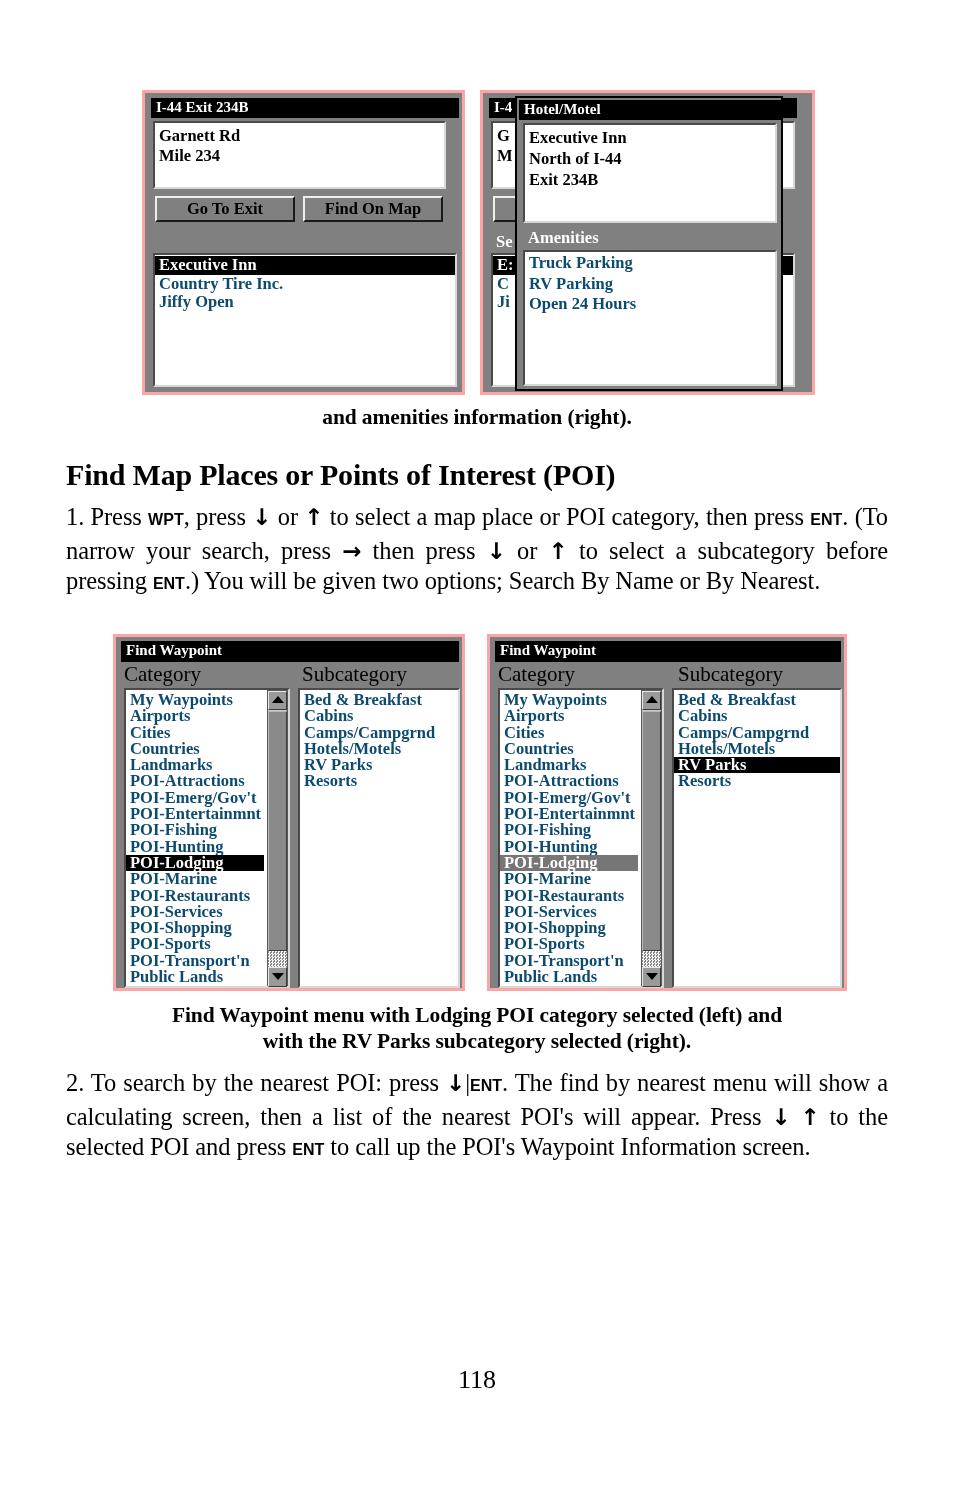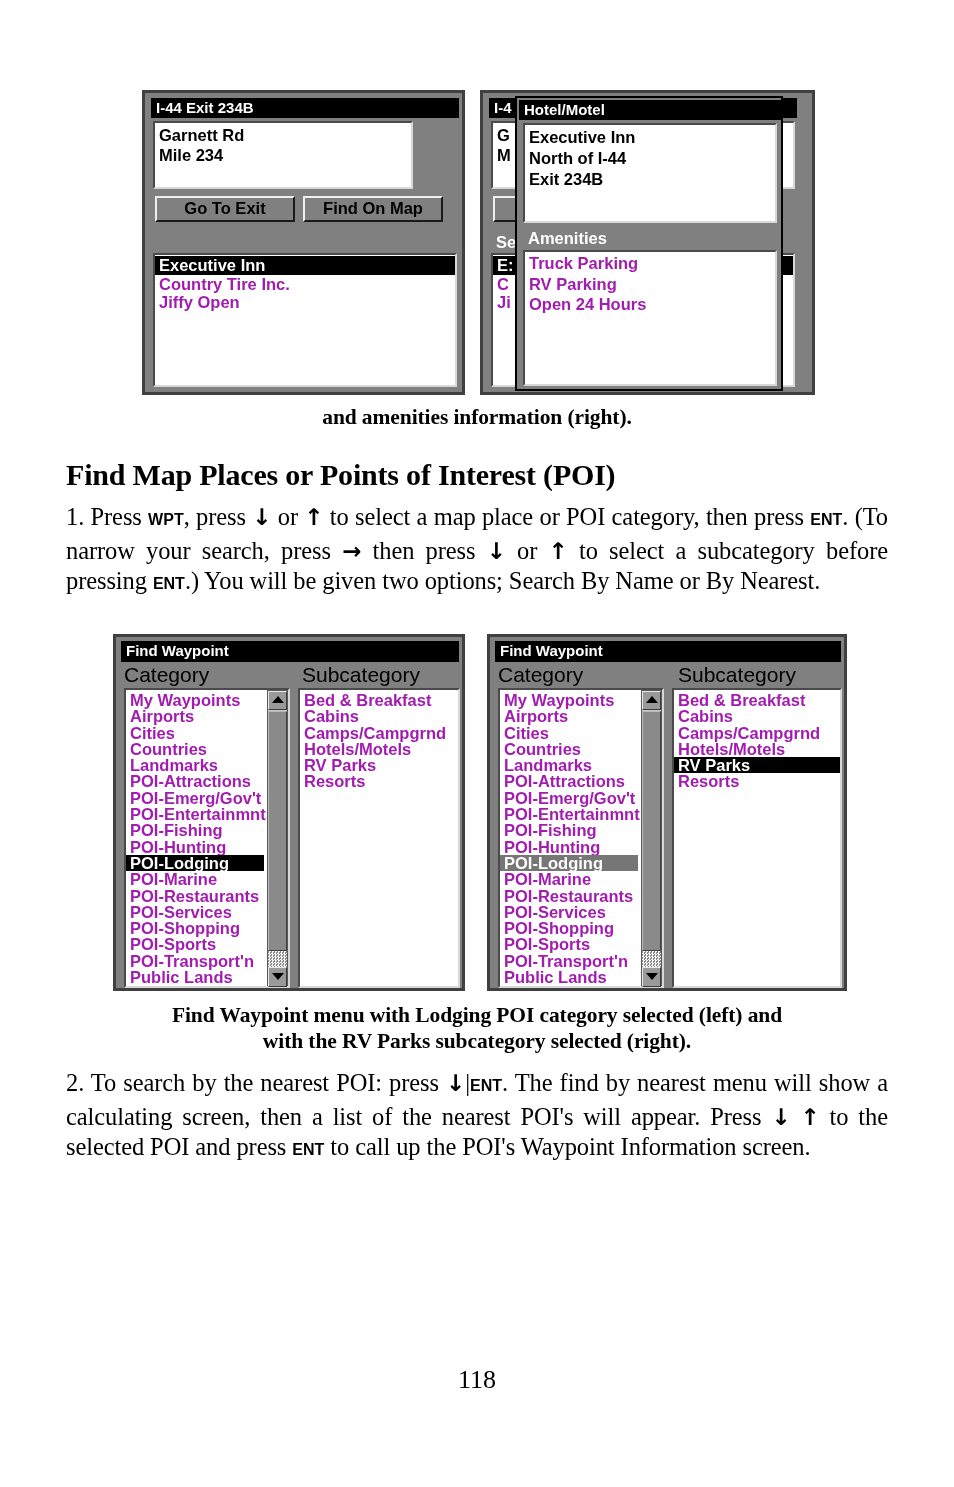--- a/index.html
+++ b/index.html
@@ -65,23 +65,23 @@
     position: absolute;
     width: 954px;
     text-align: center;
     font-size: 26px;
   }
 
   
   .shot {
     position: absolute;
     background: #808080;
-    border: 3px solid #404040;
+    border: 3px solid #fca5a5;
     box-sizing: border-box;
-    font-family: Liberation Sans, sans-serif;
+    font-family: Liberation Serif, serif;
     -webkit-font-smoothing: none;
   }
   .shot * { box-sizing: border-box; }
 
   .titlebar {
     position: absolute;
     background: #000;
     color: #fff;
     font-weight: bold;
     font-size: 15px;
@@ -135,21 +135,21 @@
     white-space: nowrap;
   }
 
   .listrow {
     position: relative;
     font-weight: bold;
     font-size: 16.5px;
     line-height: 18.5px;
     white-space: nowrap;
     padding-left: 4px;
-    color: #a21caf;
+    color: #0c4a6e;
     background: transparent;
   }
   .listrow.sel-black { background: #000; color: #fff; }
   .listrow.sel-grey  { background: #767676; color: #fff; }
 
   
   .popup {
     position: absolute;
     background: #808080;
     border: 2px solid #000;
@@ -209,21 +209,21 @@
   .clip { overflow: hidden; }
 </style>
 </head>
 <body>
 
 <div class="page">
 
   <div class="shot" style="left:142px; top:90px; width:323px; height:305px;">
     <div class="titlebar" style="left:6px; top:5px; width:308px; height:20px;">I-44 Exit 234B</div>
 
-    <div class="whitebox" style="left:8px; top:28px; width:260px; height:68px;">
+    <div class="whitebox" style="left:8px; top:28px; width:293px; height:68px;">
       <div class="tline" style="left:0; top:3px;">Garnett Rd</div>
       <div class="tline" style="left:0; top:23px;">Mile 234</div>
     </div>
 
     <div class="btn" style="left:10px; top:103px; width:140px; height:26px;">Go To Exit</div>
     <div class="btn" style="left:158px; top:103px; width:140px; height:26px;">Find On Map</div>
 
 
     <div class="whitebox" style="left:8px; top:160px; width:304px; height:134px;">
       <div class="listrow sel-black" style="margin-top:1px;">Executive Inn</div>

